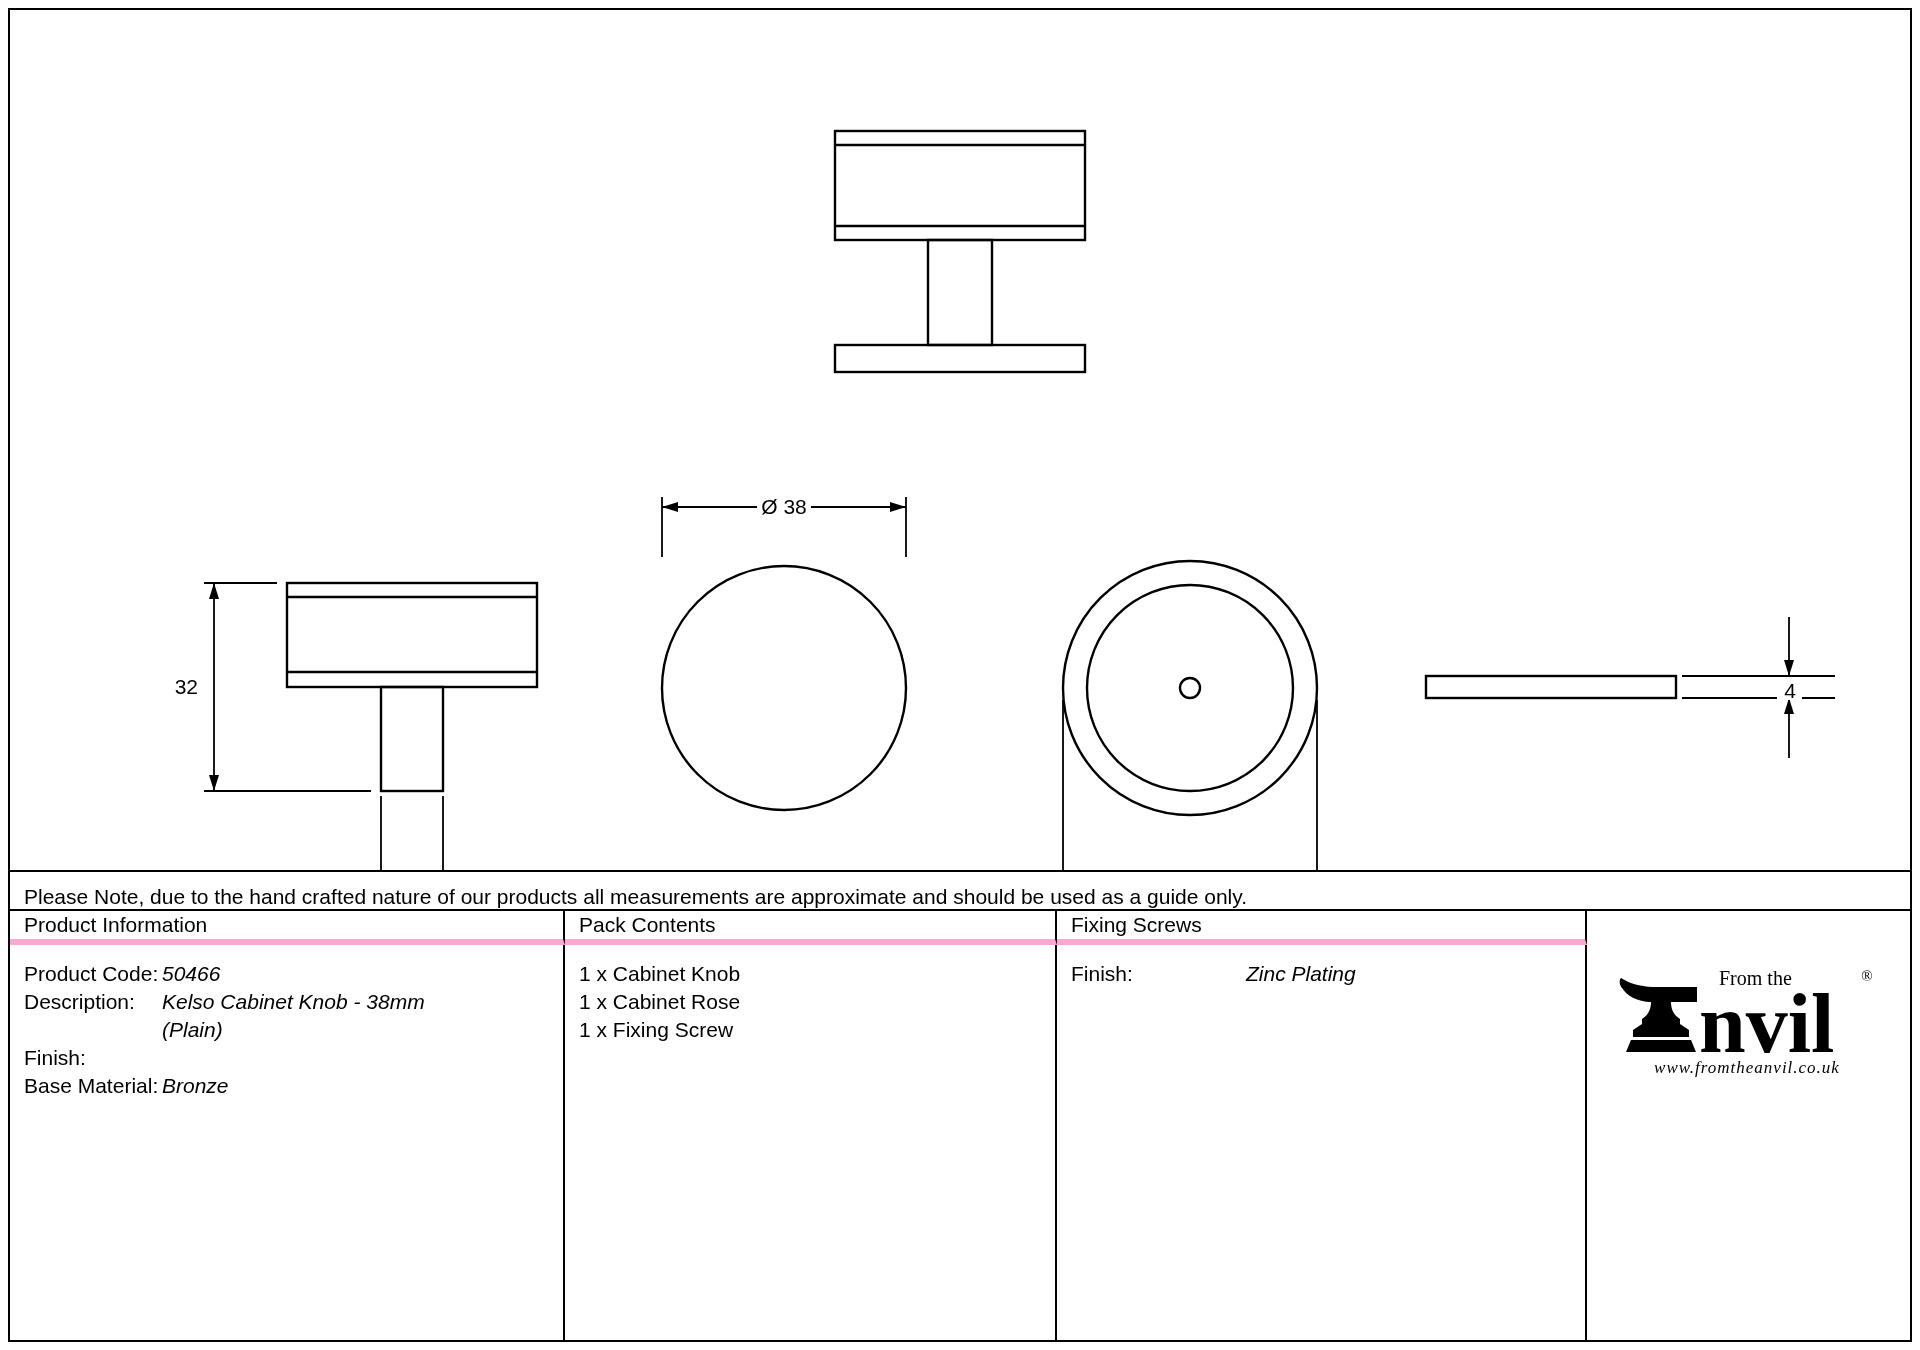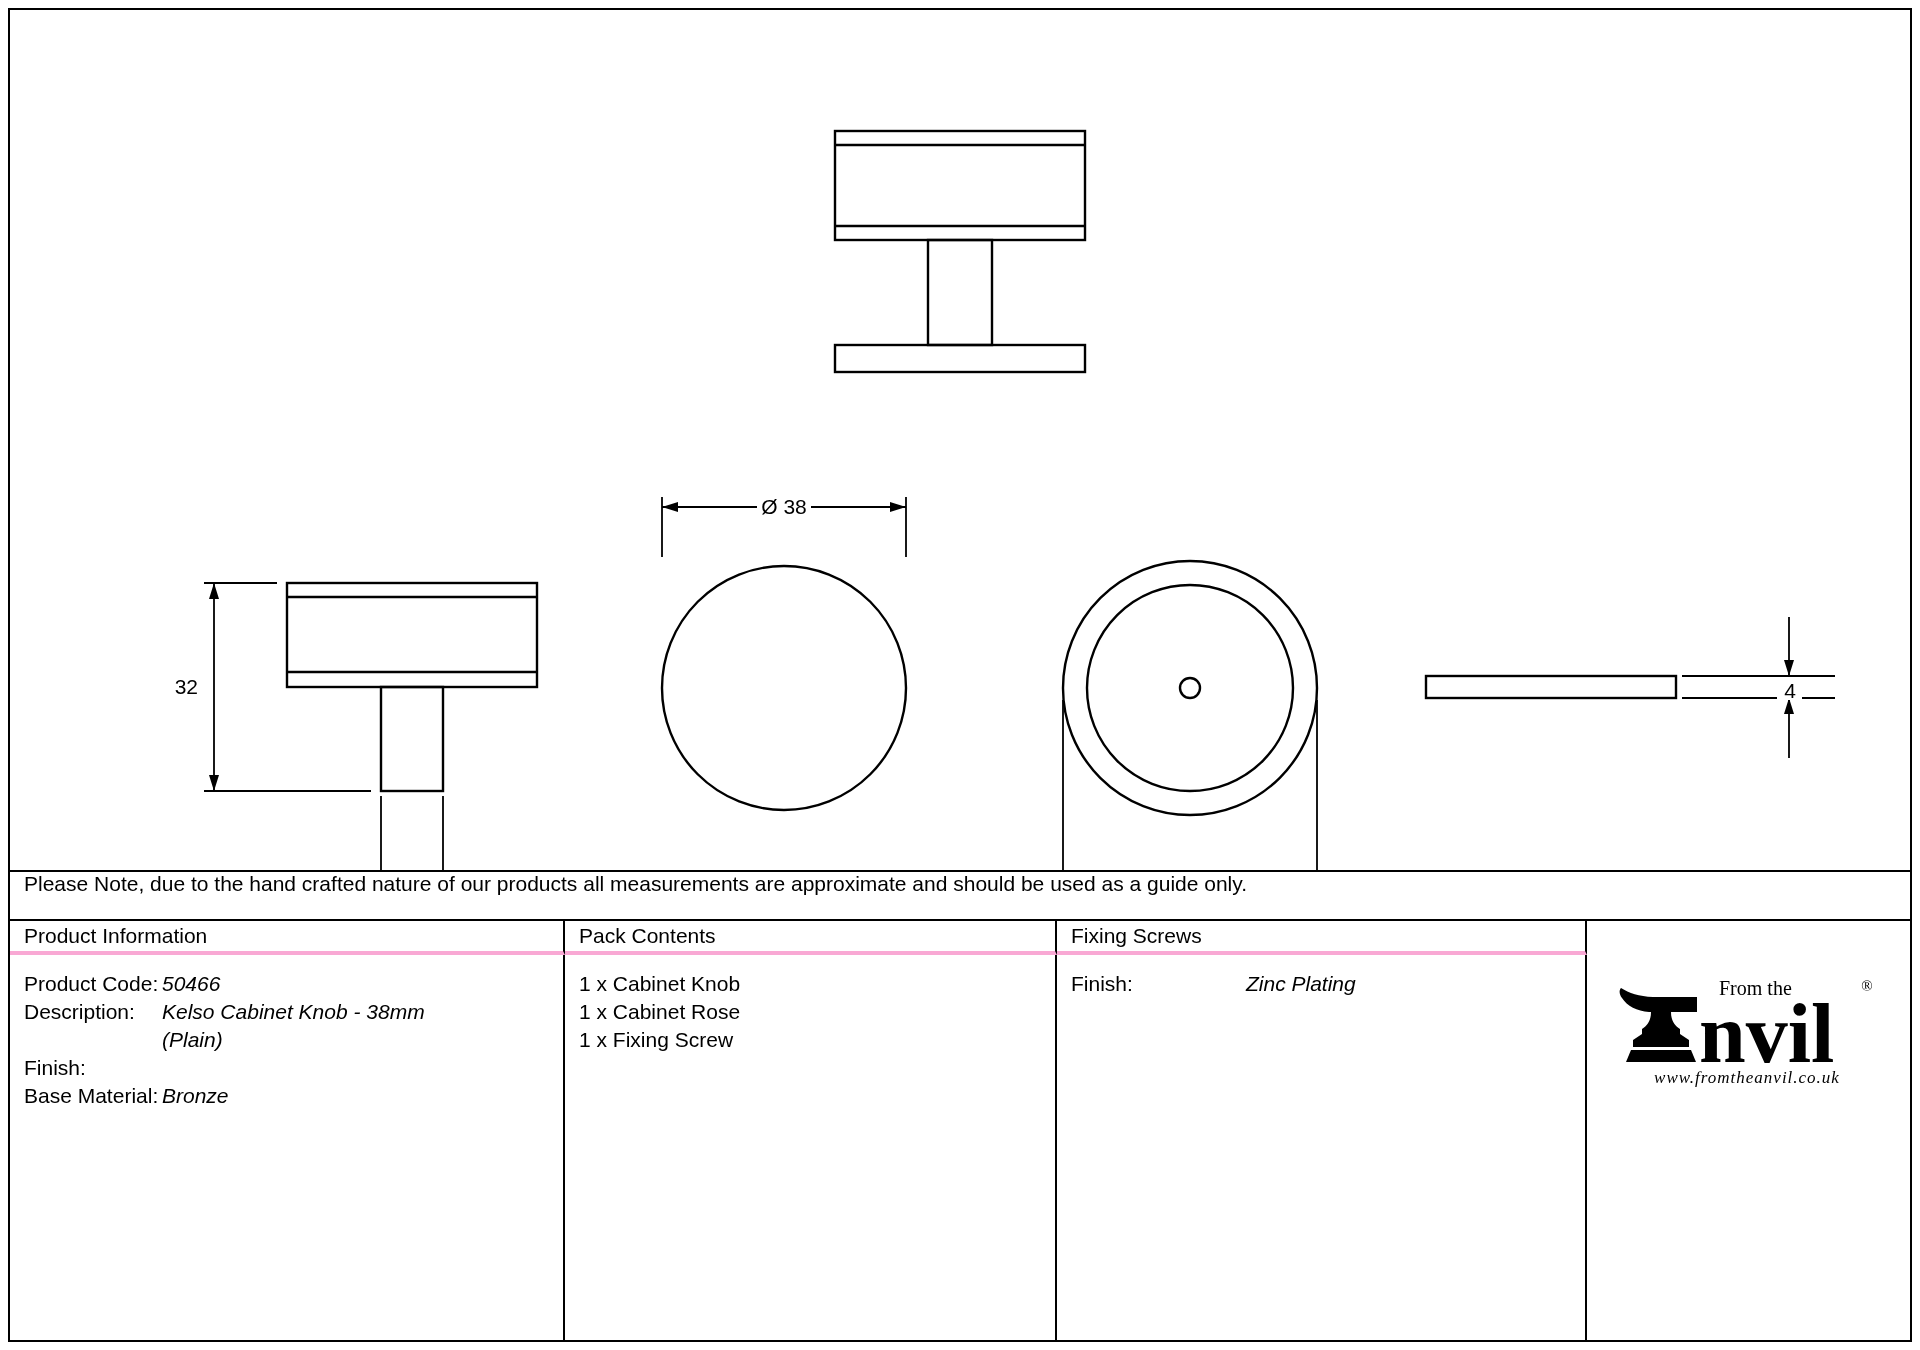--- a/index.html
+++ b/index.html
@@ -6,27 +6,27 @@
   html,body { width:1920px; height:1350px; background:#fff; overflow:hidden; }
   body { font-family:"Liberation Sans", sans-serif; color:#000; }
 
   .sheet { position:absolute; left:8px; top:8px; width:1904px; height:1334px;
            border:2px solid #000; display:flex; flex-direction:column; background:#fff; }
 
   .drawing-area { height:860px; flex:0 0 auto; position:relative; }
   .drawing-area svg { display:block; width:1900px; height:860px; }
   .dim-label { font:21px "Liberation Sans", sans-serif; fill:#000; stroke:none; }
 
-  .note-bar { height:51px; flex:0 0 auto; border-top:2px solid #000; border-bottom:2px solid #000;
-              display:flex; align-items:flex-start; padding-left:14px; font-size:21px; }
+  .note-bar { height:41px; flex:0 0 auto; border-top:2px solid #000; border-bottom:2px solid #000;
+              display:flex; align-items:flex-end; padding-left:14px; font-size:21px; }
 
   .spec-table { flex:1; display:grid; grid-template-columns:555px 492px 530px 1fr;
                 grid-template-rows:34px 1fr; }
   .hcell { display:flex; align-items:center; padding-left:14px; font-size:21px;
-           border-bottom:4px solid #f9a8d4; }
+           border-bottom:6px solid #f9a8d4; }
   .br { border-right:2px solid #000; }
   .bcell { padding:15px 10px 8px 14px; font-size:21px; }
 
   .info-row { display:grid; grid-template-columns:138px 1fr; line-height:28px; }
   .fs-body .info-row { grid-template-columns:175px 1fr; }
   .info-value { white-space:pre-line;font-style:italic; }
   .pack-item { line-height:28px; }
 
   .logo-cell { grid-column:4; grid-row:1 / 3; display:flex; justify-content:center;
                align-items:flex-start; padding-top:46px; }

